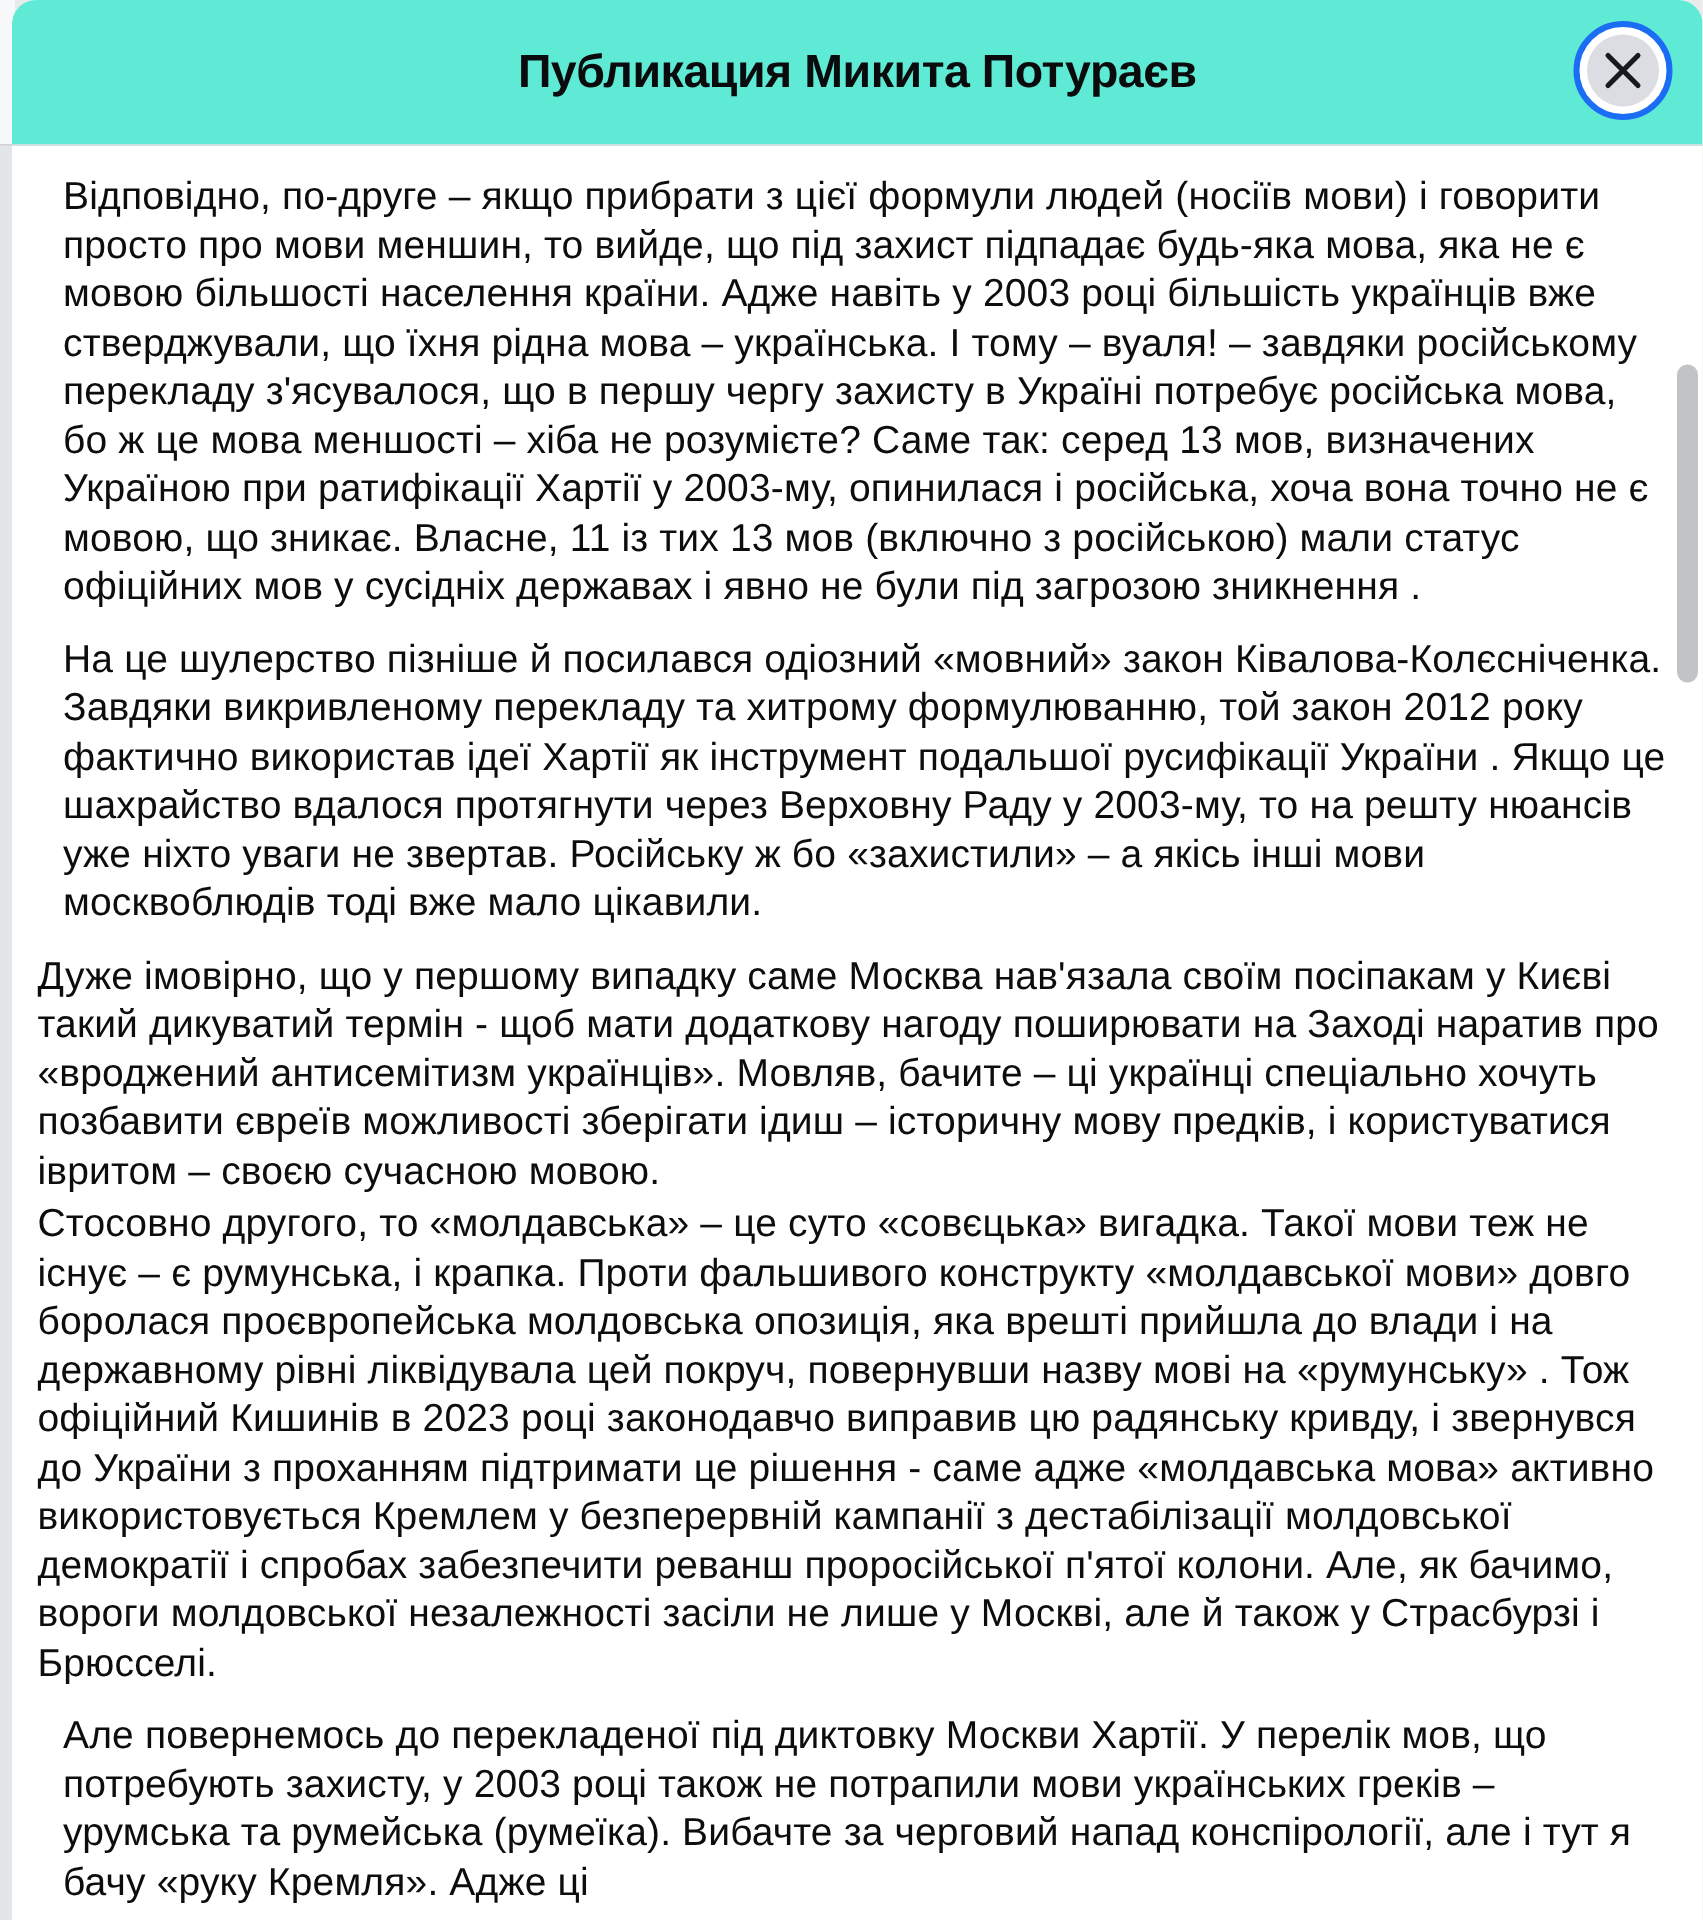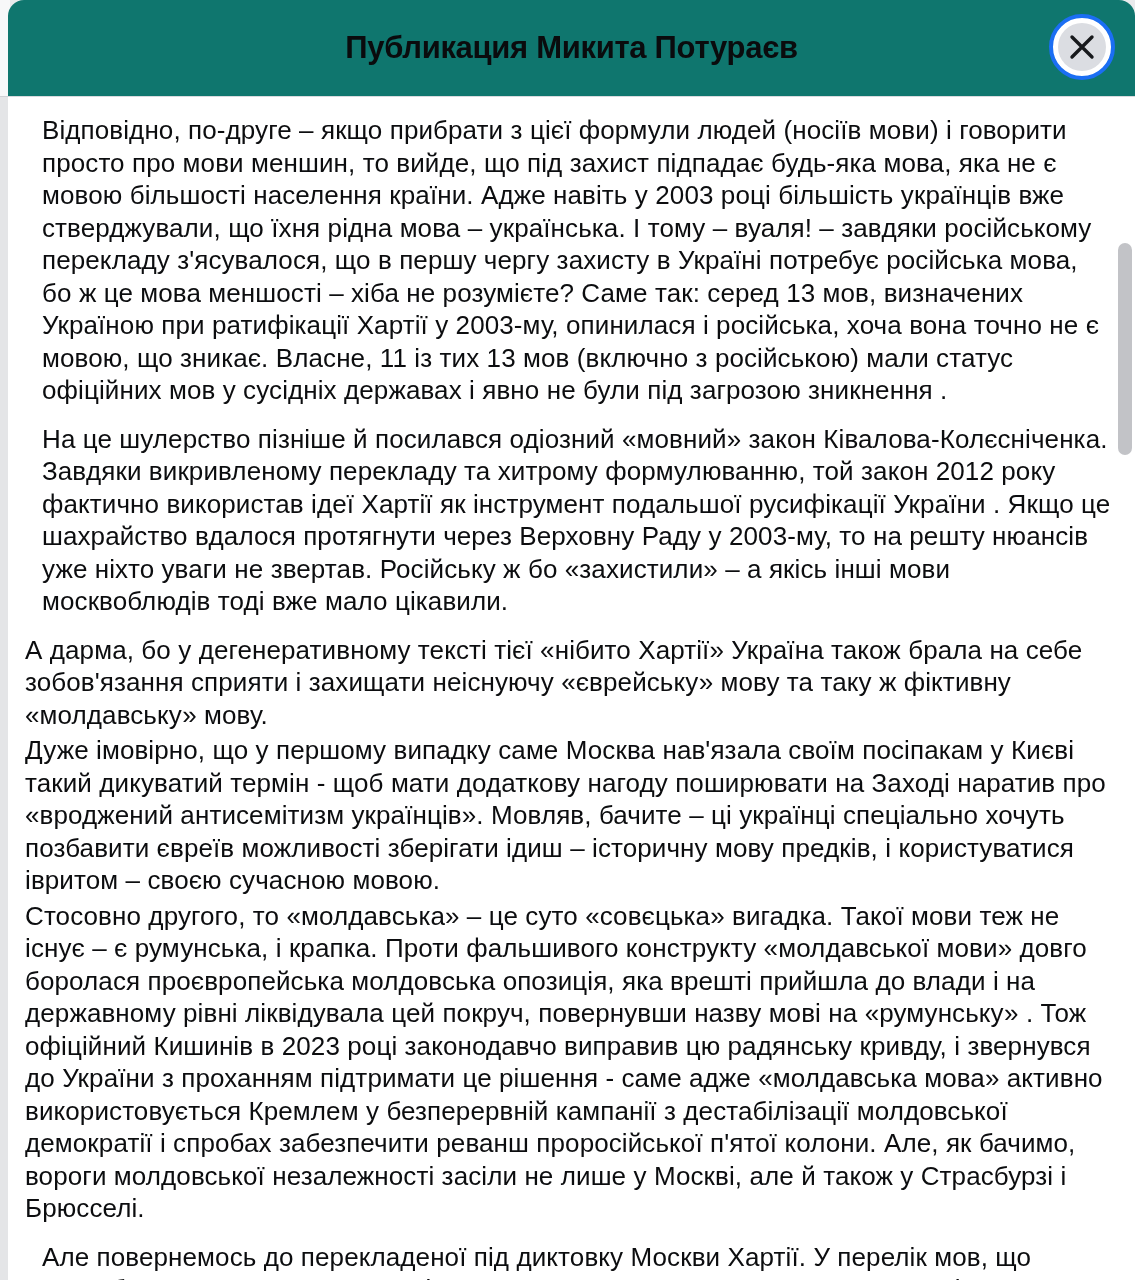--- a/index.html
+++ b/index.html
@@ -30,21 +30,21 @@
     border-radius: 16px 16px 0 0;
     overflow: hidden;
   }
   .modal-header {
     position: relative;
     height: 96px;
     border-bottom: 1px solid #d8dade;
     display: flex;
     align-items: center;
     justify-content: center;
-    background: #0f766e;
+    background: #5eead4;
   }
   .modal-title {
     font-size: 31px;
     font-weight: 700;
     color: #0a0b0d;
     letter-spacing: -0.3px;
     white-space: nowrap;
   }
   .close-btn {
     position: absolute;
@@ -119,21 +119,20 @@
       </span>
     </button>
   </div>
 
   <div class="post-body">
     <p>Відповідно, по-друге – якщо прибрати з цієї формули людей (носіїв мови) і говорити просто про мови меншин, то вийде, що під захист підпадає будь-яка мова, яка не є мовою більшості населення країни. Адже навіть у 2003 році більшість українців вже стверджували, що їхня рідна мова – українська. І тому – вуаля! – завдяки російському перекладу з'ясувалося, що в першу чергу захисту в Україні потребує російська мова, бо ж це мова меншості – хіба не розумієте? Саме так: серед 13 мов, визначених Україною при ратифікації Хартії у 2003-му, опинилася і російська, хоча вона точно не є мовою, що зникає. Власне, 11 із тих 13 мов (включно з російською) мали статус офіційних мов у сусідніх державах і явно не були під загрозою зникнення .</p>
 
     <p>На це шулерство пізніше й посилався одіозний «мовний» закон Ківалова-Колєсніченка. Завдяки викривленому перекладу та хитрому формулюванню, той закон 2012 року фактично використав ідеї Хартії як інструмент подальшої русифікації України . Якщо це шахрайство вдалося протягнути через Верховну Раду у 2003-му, то на решту нюансів уже ніхто уваги не звертав. Російську ж бо «захистили» – а якісь інші мови москвоблюдів тоді вже мало цікавили.</p>
 
     <div class="para-group">
-      <p>А дарма, бо у дегенеративному тексті тієї «нібито Хартії» Україна також брала на себе зобов'язання сприяти і захищати неіснуючу «єврейську» мову та таку ж фіктивну «молдавську» мову.</p>
       <p>Дуже імовірно, що у першому випадку саме Москва нав'язала своїм посіпакам у Києві такий дикуватий термін - щоб мати додаткову нагоду поширювати на Заході наратив про «вроджений антисемітизм українців». Мовляв, бачите – ці українці спеціально хочуть позбавити євреїв можливості зберігати ідиш – історичну мову предків, і користуватися івритом – своєю сучасною мовою.</p>
       <p>Стосовно другого, то «молдавська» – це суто «совєцька» вигадка. Такої мови теж не існує – є румунська, і крапка. Проти фальшивого конструкту «молдавської мови» довго боролася проєвропейська молдовська опозиція, яка врешті прийшла до влади і на державному рівні ліквідувала цей покруч, повернувши назву мові на «румунську» . Тож офіційний Кишинів в 2023 році законодавчо виправив цю радянську кривду, і звернувся до України з проханням підтримати це рішення - саме адже «молдавська мова» активно використовується Кремлем у безперервній кампанії з дестабілізації молдовської демократії і спробах забезпечити реванш проросійської п'ятої колони. Але, як бачимо, вороги молдовської незалежності засіли не лише у Москві, але й також у Страсбурзі і Брюсселі.</p>
     </div>
 
     <p>Але повернемось до перекладеної під диктовку Москви Хартії. У перелік мов, що потребують захисту, у 2003 році також не потрапили мови українських греків – урумська та румейська (румеїка). Вибачте за черговий напад конспірології, але і тут я бачу «руку Кремля». Адже ці</p>
   </div>
 
   <div class="scrollbar-thumb"></div>
 </div>
 

